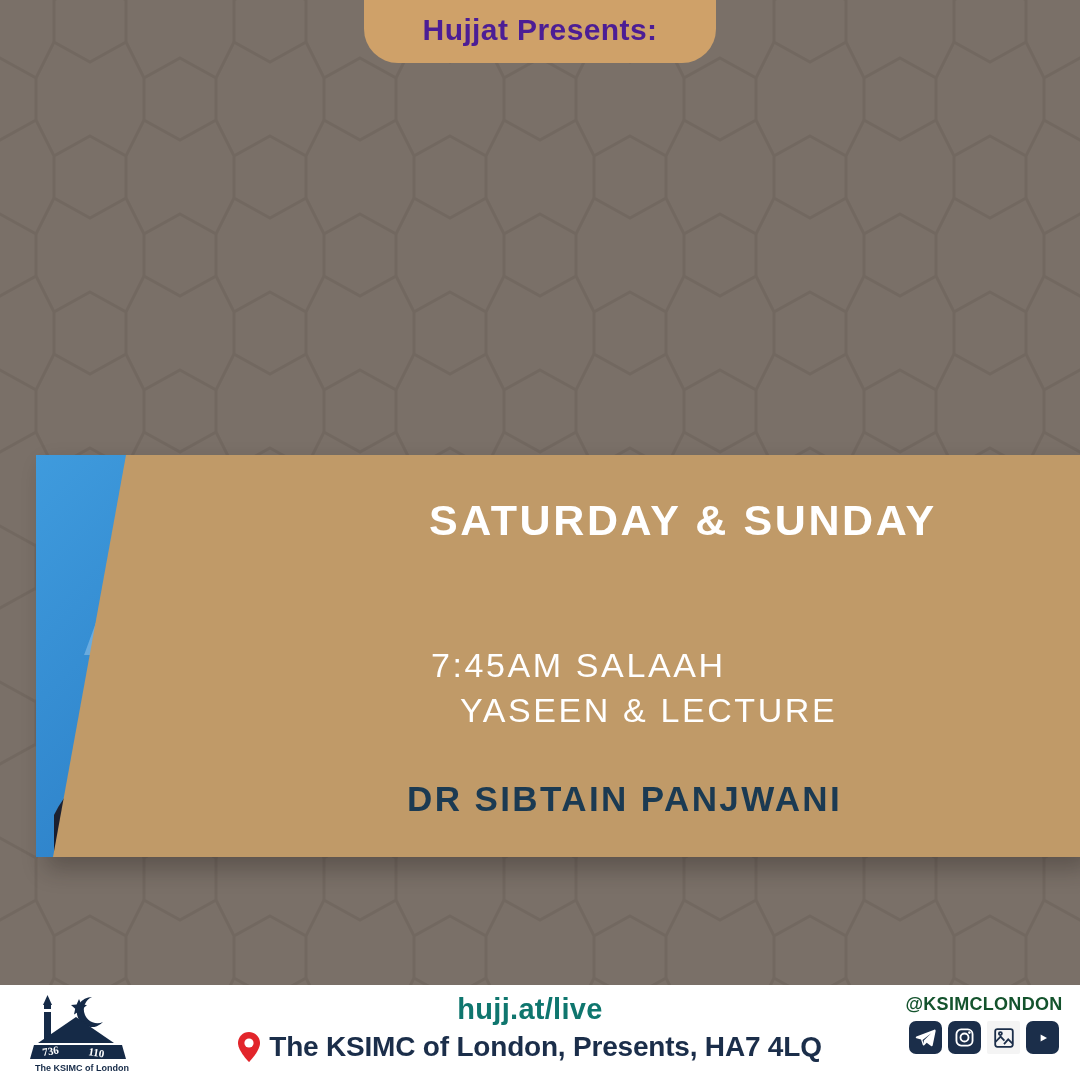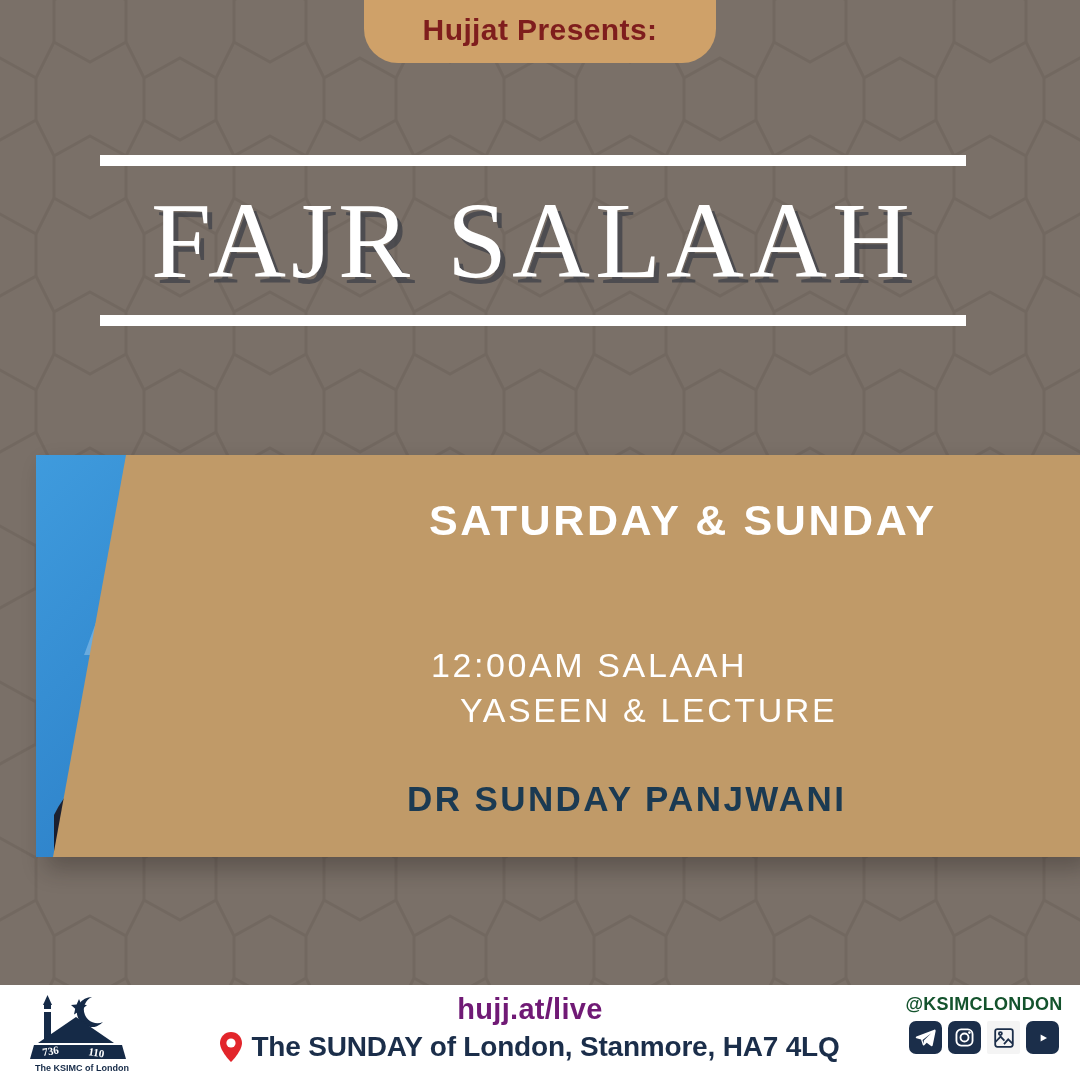--- a/index.html
+++ b/index.html
@@ -35,21 +35,21 @@
     height: 103px;
     background: #cfa169;
     border-radius: 0 0 34px 34px;
     display: flex;
     align-items: flex-end;
     justify-content: center;
     padding-bottom: 16px;
     box-sizing: border-box;
   }
   #presents-banner .txt {
-    color: #7f1d1d;
+    color: #4c1d95;
     font-size: 30px;
     font-weight: bold;
     letter-spacing: .4px;
   }
 
   
   #title-block {
     position: absolute;
     left: 100px;
     top: 155px;
@@ -169,21 +169,21 @@
     height: 84px;
   }
   #footer-center {
     position: absolute;
     left: 170px;
     top: 8px;
     width: 720px;
     text-align: center;
   }
   #site-url {
-    color: #701a75;
+    color: #0f766e;
     font-size: 29px;
     font-weight: bold;
     letter-spacing: .3px;
   }
   #venue-row {
     margin-top: 5px;
     display: flex;
     align-items: center;
     justify-content: center;
     gap: 9px;
@@ -245,25 +245,20 @@
         </g>
       </pattern>
     </defs>
     <rect width="1080" height="1080" fill="url(#stars)"></rect>
   </svg>
 
   <div id="presents-banner">
     <span class="txt">Hujjat Presents:</span>
   </div>
 
-  <div id="title-block">
-    <div class="rule"></div>
-    <div id="main-title">FAJR SALAAH</div>
-    <div class="rule"></div>
-  </div>
 
   <div id="card">
 
     <div id="photo-wrap">
       <svg id="photo-svg" viewBox="0 0 390 402" preserveAspectRatio="xMidYMid slice">
         <defs>
           <linearGradient id="bg-blue" x1="0" y1="0" x2="1" y2="1">
             <stop offset="0%" stop-color="#3f9bdd"></stop>
             <stop offset="55%" stop-color="#2f84cb"></stop>
             <stop offset="100%" stop-color="#2a76bb"></stop>
@@ -331,23 +326,23 @@
         <path d="M172 226 Q200 232 226 226 Q200 230 172 226 Z" fill="#e8dcd4" opacity="0.85"></path>
 
         <path d="M120 190 Q130 272 198 286 Q266 272 276 190 Q262 258 198 268 Q134 258 120 190 Z" fill="#55483c" opacity="0.55"></path>
       </svg>
     </div>
 
     <div id="tan-panel"></div>
 
     <div id="details">
       <div id="date-line1">SATURDAY &amp; SUNDAY</div>
-      <div id="time-line1">12:00AM SALAAH</div>
+      <div id="time-line1">7:45AM SALAAH</div>
       <div id="time-line2">YASEEN &amp; LECTURE</div>
-      <div id="speaker">DR SUNDAY PANJWANI</div>
+      <div id="speaker">DR SIBTAIN PANJWANI</div>
     </div>
   </div>
 
   <div id="footer">
 
     <svg id="logo" viewBox="0 0 112 84">
       <g fill="#152a47">
 
         <rect x="18" y="14" width="7" height="34"></rect>
         <path d="M21.5 4 L26 14 L17 14 Z"></path>
@@ -368,21 +363,21 @@
       <text x="56" y="80" text-anchor="middle" fill="#152a47" font-family="Liberation Sans, sans-serif" font-size="9" font-weight="bold">The KSIMC of London</text>
     </svg>
 
     <div id="footer-center">
       <div id="site-url">hujj.at/live</div>
       <div id="venue-row">
         <svg width="22" height="30" viewBox="0 0 22 30">
           <path d="M11 0 C4.9 0 0 4.9 0 11 C0 19.2 11 30 11 30 C11 30 22 19.2 22 11 C22 4.9 17.1 0 11 0 Z" fill="#e2252b"></path>
           <circle cx="11" cy="11" r="4.6" fill="#ffffff"></circle>
         </svg>
-        <span id="venue-text">The SUNDAY of London, Stanmore, HA7 4LQ</span>
+        <span id="venue-text">The KSIMC of London, Presents, HA7 4LQ</span>
       </div>
     </div>
 
     <div id="social">
       <div id="handle">@KSIMCLONDON</div>
       <div id="social-icons">
 
         <span class="sicon">
           <svg width="21" height="21" viewBox="0 0 24 24" fill="#ffffff">
             <path d="M22 3 L1.6 10.9 C0.6 11.3 0.7 12.7 1.7 12.9 L6.9 14.3 L8.8 20.4 C9 21.2 10 21.4 10.6 20.8 L13.4 18.1 L18.3 21.7 C19 22.2 20 21.8 20.2 21 L23.6 4.6 C23.8 3.6 22.9 2.7 22 3 Z M8.6 14.9 L18.5 7.1 L10.1 15.5 L9.7 19.1 Z"></path>

